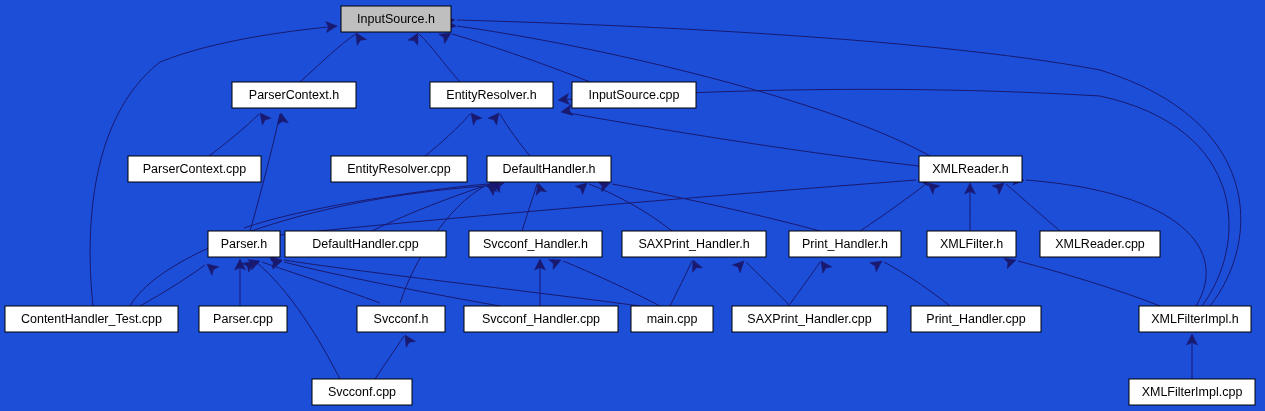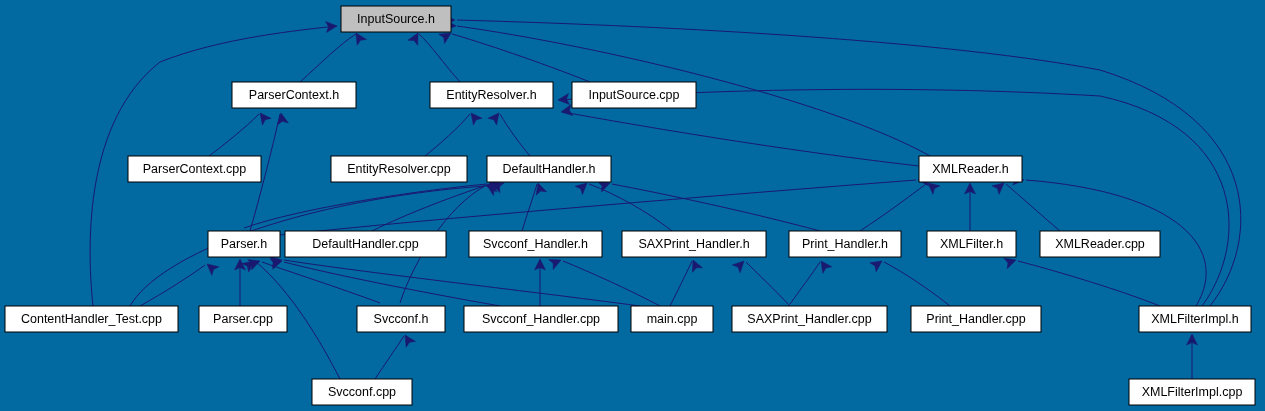--- a/index.html
+++ b/index.html
@@ -4,21 +4,21 @@
 <style>
   html, body {
     margin: 0;
     padding: 0;
     background: #ffffff;
   }
   #graph-root {
     position: relative;
     width: 1265px;
     height: 411px;
-    background: #0369a1;
+    background: #1d4ed8;
     font-family: "Liberation Sans", sans-serif;
     overflow: hidden;
   }
   svg#graph-svg {
     position: absolute;
     left: 0;
     top: 0;
     width: 1265px;
     height: 411px;
     display: block;

